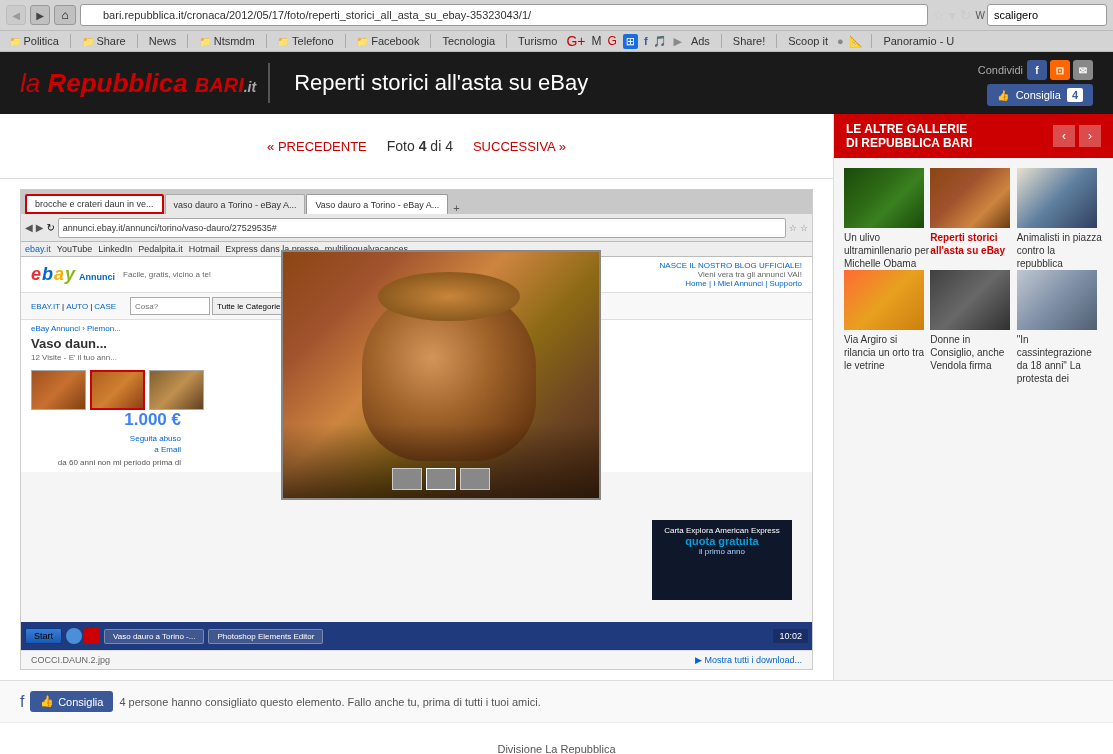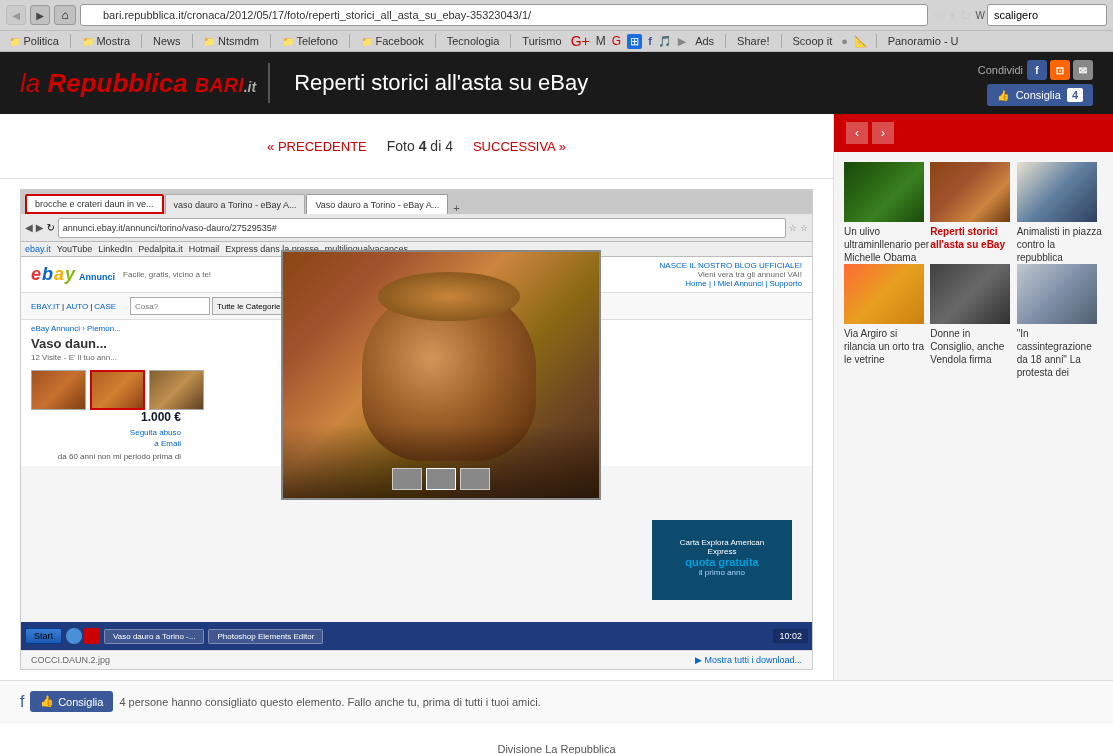--- a/index.html
+++ b/index.html
@@ -68,21 +68,21 @@
     
     .image-overlay { position: absolute; top: 60px; left: 260px; width: 320px; height: 250px; background: #2a2a2a; border: 2px solid #888; z-index: 10; display: flex; align-items: center; justify-content: center; overflow: hidden; }
     .pottery-img { width: 100%; height: 100%; background: linear-gradient(135deg, #8B4513 0%, #A0522D 20%, #CD853F 40%, #8B6914 60%, #6B4423 80%, #4a2c12 100%); position: relative; }
     .pottery-shape { position: absolute; top: 15%; left: 25%; width: 55%; height: 70%; background: radial-gradient(ellipse at 40% 40%, #d4955a 0%, #a0632a 40%, #6b3a12 80%, #3d1f06 100%); border-radius: 45% 45% 35% 35%; }
     .pottery-lid { position: absolute; top: 8%; left: 30%; width: 45%; height: 20%; background: radial-gradient(ellipse, #c8853a 0%, #8b5a1e 70%); border-radius: 50%; }
     .thumb-strip { position: absolute; bottom: 8px; left: 50%; transform: translateX(-50%); display: flex; gap: 4px; }
     .thumb { width: 30px; height: 22px; background: #888; border: 1px solid #ccc; }
     .thumb.active { border-color: #fff; }
 
     
-    .ad-banner { position: absolute; bottom: 50px; right: 20px; width: 140px; height: 80px; background: #0c4a6e; color: #fff; font-size: 8px; padding: 18px; text-align: center; }
+    .ad-banner { position: absolute; bottom: 50px; right: 20px; width: 140px; height: 80px; background: #0f172a; color: #fff; font-size: 8px; padding: 6px; text-align: center; }
     .ad-quota { font-size: 11px; font-weight: bold; color: #00a0dc; }
 
     
     .taskbar { background: #1f3a7d; height: 28px; display: flex; align-items: center; padding: 0 4px; gap: 4px; font-size: 9px; color: #fff; position: absolute; bottom: 0; left: 0; right: 0; }
     .start-btn { background: linear-gradient(to bottom, #3a7ed4, #1a5ab5); border: 1px solid #0a3a8a; border-radius: 2px; padding: 2px 8px; font-size: 9px; cursor: pointer; }
     .taskbar-item { background: rgba(255,255,255,0.15); border: 1px solid rgba(255,255,255,0.3); padding: 2px 8px; border-radius: 2px; font-size: 8px; max-width: 120px; overflow: hidden; white-space: nowrap; text-overflow: ellipsis; }
     .taskbar-time { margin-left: auto; background: rgba(0,0,0,0.2); padding: 2px 6px; font-size: 9px; }
 
     
     .sidebar { width: 280px; background: #f5f5f5; border-left: 1px solid #ddd; padding: 0; }
@@ -127,21 +127,21 @@
     </div>
   </div>
   <div class="bookmarks-bar">
     <span class="bm-item">
       <span class="bm-folder-icon">📁</span>
       <span>Politica</span>
     </span>
     <span class="bm-separator"></span>
     <span class="bm-item">
       <span class="bm-folder-icon">📁</span>
-      <span>Mostra</span>
+      <span>Share</span>
     </span>
     <span class="bm-separator"></span>
     <span class="bm-item">
       <span>News</span>
     </span>
     <span class="bm-separator"></span>
     <span class="bm-item">
       <span class="bm-folder-icon">📁</span>
       <span>Ntsmdm</span>
     </span>
@@ -309,21 +309,21 @@
                 <div style="font-size:13px;font-weight:bold;color:#333;margin-bottom:2px;">Vaso daun...</div>
                 <div style="font-size:8px;color:#666;">12 Visite - E' il tuo ann...</div>
 
                 <div style="display:flex;gap:4px;margin-top:8px;">
                   <div style="width:55px;height:40px;background:linear-gradient(135deg,#a05020,#c87030,#804010);border:1px solid #aaa;cursor:pointer;"></div>
                   <div style="width:55px;height:40px;background:linear-gradient(135deg,#b06020,#d08030,#904015);border:2px solid #cc0000;cursor:pointer;"></div>
                   <div style="width:55px;height:40px;background:linear-gradient(135deg,#806030,#c09050,#604020);border:1px solid #aaa;cursor:pointer;"></div>
                 </div>
               </div>
               <div style="width:150px;text-align:right;">
-                <div style="font-size:12px;font-weight:bold;color:#0f172a;">1.000 €</div>
+                <div style="font-size:17px;font-weight:bold;color:#3b82f6;">1.000 €</div>
                 <div style="font-size:8px;color:#0064d2;cursor:pointer;margin-top:4px;">Seguita abuso</div>
                 <div style="font-size:8px;color:#0064d2;cursor:pointer;margin-top:2px;">a Email</div>
                 <div style="font-size:8px;color:#555;margin-top:4px;line-height:1.3;">da 60 anni non mi periodo prima di</div>
               </div>
             </div>
           </div>
 
           <div class="image-overlay">
             <div class="pottery-img">
               <div class="pottery-shape"></div>
@@ -361,20 +361,24 @@
         <div style="background:#f5f5f5;border-top:1px solid #ddd;padding:4px 10px;font-size:9px;color:#666;display:flex;justify-content:space-between;">
           <span>COCCI.DAUN.2.jpg</span>
           <span style="color:#0064d2;cursor:pointer;">▶ Mostra tutti i download...</span>
         </div>
       </div>
     </div>
   </div>
 
   <div class="sidebar">
     <div class="sidebar-header">
+      <div>
+        <div>LE ALTRE GALLERIE</div>
+        <div>DI REPUBBLICA BARI</div>
+      </div>
       <div class="sidebar-nav">
         <button class="sidebar-nav-btn">‹</button>
         <button class="sidebar-nav-btn">›</button>
       </div>
     </div>
     <div class="gallery-grid">
 
       <div class="gallery-item">
         <div class="gallery-thumb green">
           <div style="width:100%;height:100%;background:linear-gradient(135deg,#1a4a0a 0%,#2d6b15 40%,#3a8020 60%,#1a4a0a 100%);"></div>

